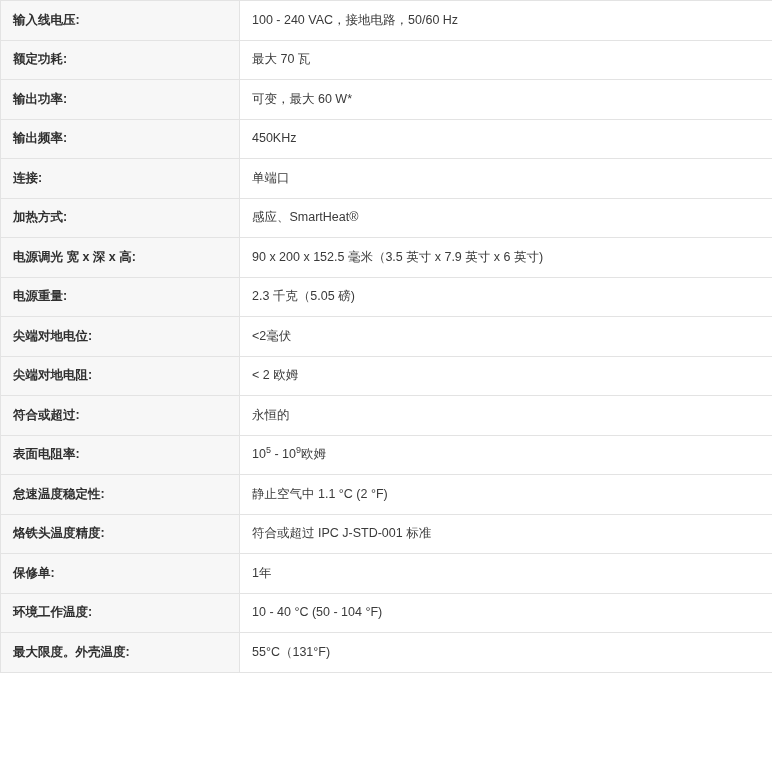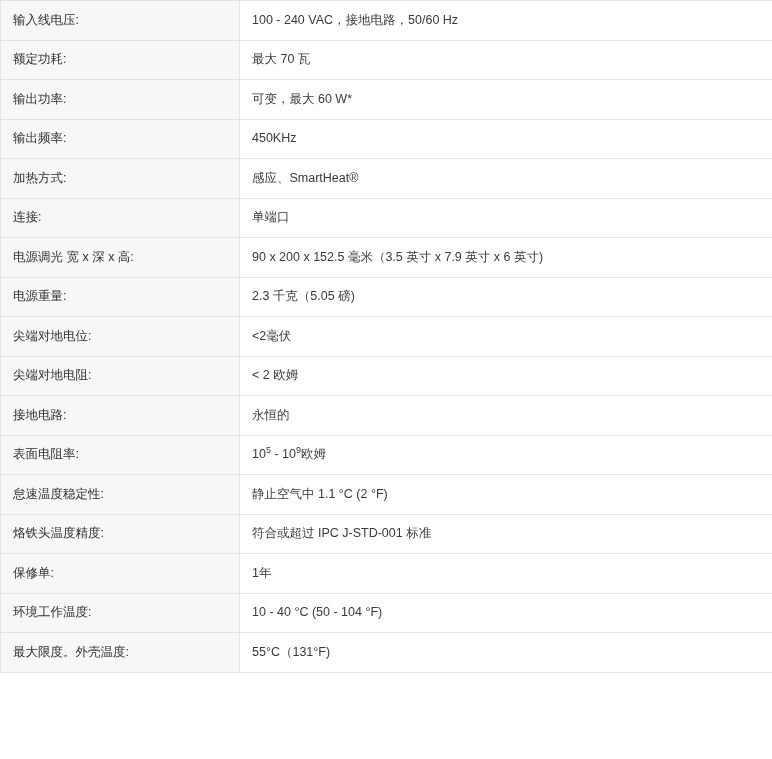--- a/index.html
+++ b/index.html
@@ -30,21 +30,21 @@
     border: 1px solid #e3e3e3;
     padding: 0 12px;
     vertical-align: middle;
     line-height: 1.35;
     height: 39.5px;
     box-sizing: border-box;
   }
   table.spec-table td.label {
     background: #f7f7f7;
     color: #2f2f2f;
-    font-weight: normal;
+    font-weight: bold;
   }
   table.spec-table td.value {
     background: #ffffff;
     color: #3a3a3a;
     margin-top: 10px;
   }
   
   sup {
     font-size: 9px;
     vertical-align: super;
@@ -71,45 +71,45 @@
       </tr>
       <tr>
         <td class="label">输出功率:</td>
         <td class="value val-inline">可变，最大 60 W*</td>
       </tr>
       <tr>
         <td class="label">输出频率:</td>
         <td class="value val-inline">450KHz</td>
       </tr>
       <tr>
+        <td class="label">连接:</td>
+        <td class="value val-inline">单端口</td>
+      </tr>
+      <tr>
         <td class="label">加热方式:</td>
         <td class="value val-inline">感应、SmartHeat®</td>
-      </tr>
-      <tr>
-        <td class="label">连接:</td>
-        <td class="value val-inline">单端口</td>
       </tr>
       <tr>
         <td class="label">电源调光 宽 x 深 x 高:</td>
         <td class="value val-inline">90 x 200 x 152.5 毫米（3.5 英寸 x 7.9 英寸 x 6 英寸)</td>
       </tr>
       <tr>
         <td class="label">电源重量:</td>
         <td class="value val-inline">2.3 千克（5.05 磅)</td>
       </tr>
       <tr>
         <td class="label">尖端对地电位:</td>
         <td class="value val-inline">&lt;2毫伏</td>
       </tr>
       <tr>
         <td class="label">尖端对地电阻:</td>
         <td class="value val-inline">&lt; 2 欧姆</td>
       </tr>
       <tr>
-        <td class="label">接地电路:</td>
+        <td class="label">符合或超过:</td>
         <td class="value val-inline">永恒的</td>
       </tr>
       <tr>
         <td class="label">表面电阻率:</td>
         <td class="value val-inline">10<sup>5</sup> - 10<sup>9</sup>欧姆</td>
       </tr>
       <tr>
         <td class="label">怠速温度稳定性:</td>
         <td class="value val-inline">静止空气中 1.1 °C (2 °F)</td>
       </tr>

